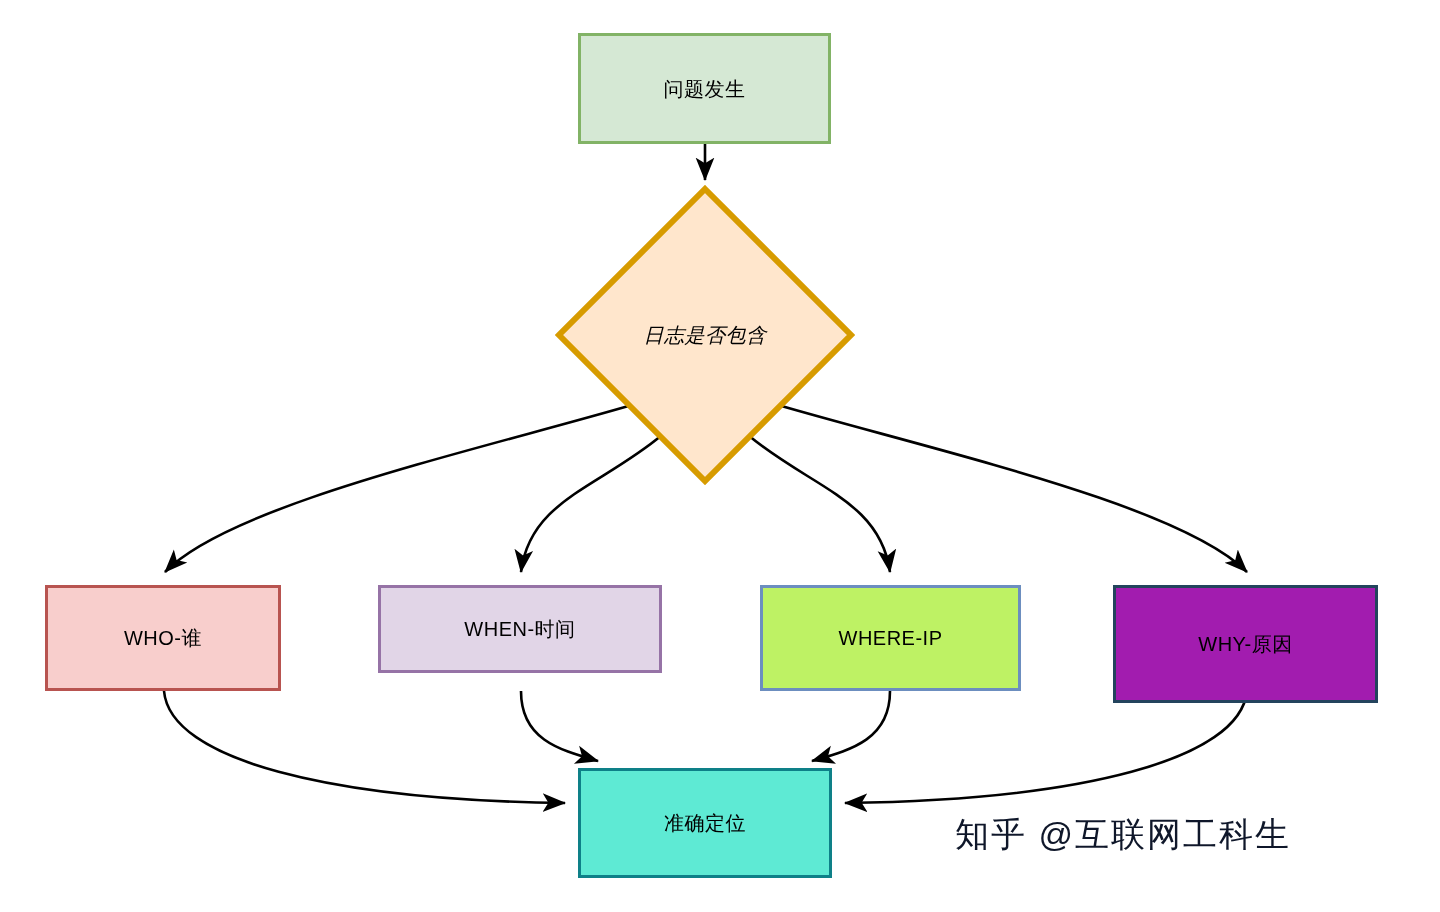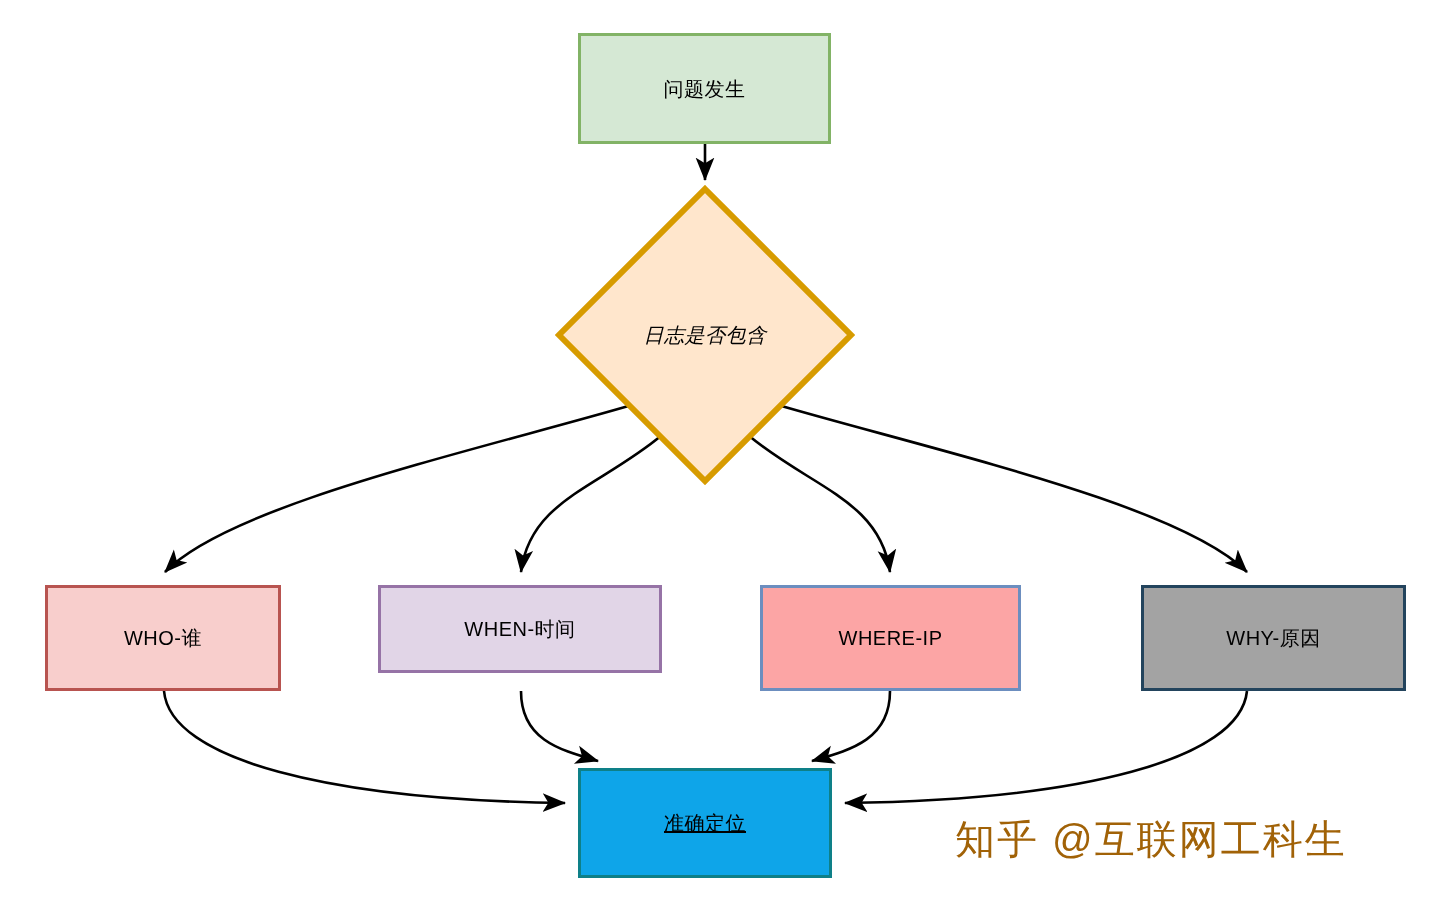--- a/index.html
+++ b/index.html
@@ -71,43 +71,41 @@
   }
   .node-when {
     left: 378px; top: 585px;
     width: 284px; height: 88px;
     background: #e1d5e7;
     border: 3px solid #9673a6;
   }
   .node-where {
     left: 760px; top: 585px;
     width: 261px; height: 106px;
-    background: #fca5a5;
+    background: #bef264;
     border: 3px solid #6c8ebf;
   }
   .node-why {
     left: 1113px; top: 585px;
-    width: 265px; height: 106px;
-    background: #a3a3a3;
+    width: 265px; height: 118px;
+    background: #a21caf;
     border: 3px solid #23445d;
-    margin-left: 28px;
   }
   .node-end {
     left: 578px; top: 768px;
     width: 254px; height: 110px;
-    background: #0ea5e9;
+    background: #5eead4;
     border: 3px solid #0e8088;
-    text-decoration: underline;
   }
   .watermark {
     position: absolute;
     left: 955px;
     top: 812px;
-    font-size: 40px;
-    color: #a16207;
+    font-size: 34px;
+    color: #0f172a;
     letter-spacing: 2px;
     user-select: none;
     white-space: nowrap;
   }
 </style>
 </head>
 <body>
 
 <svg id="canvas" viewBox="0 0 1440 912" xmlns="http://www.w3.org/2000/svg">
   <defs>

